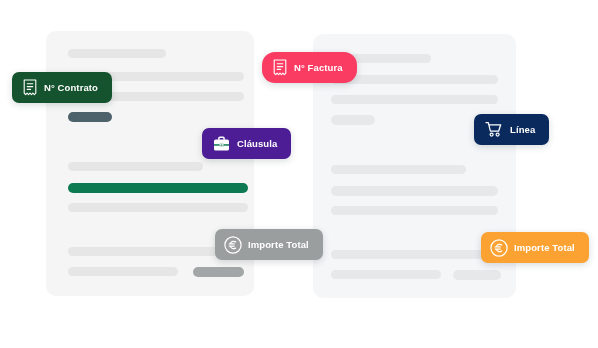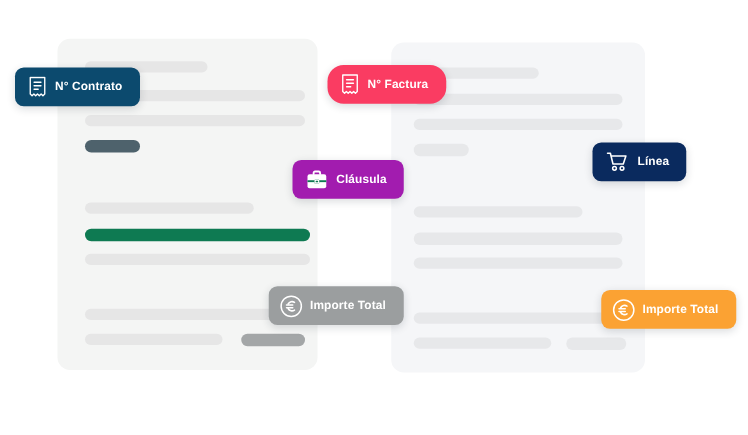--- a/index.html
+++ b/index.html
@@ -68,23 +68,23 @@
     color: #ffffff;
     font-size: 9.5px;
     font-weight: bold;
     letter-spacing: 0.1px;
     white-space: nowrap;
     box-shadow: 0 2px 7px rgba(20, 30, 45, 0.16);
   }
   .chip .chip-label { line-height: 1; }
   .chip svg { display: block; flex: none; }
 
-  .chip.slate  { background: #0c4a6e; left: 12px;  top: 54px;  }
+  .chip.slate  { background: #14532d; left: 12px;  top: 72px;  }
   .chip.pink   { background: #fa3c62; left: 262px; top: 52px; border-radius: 13px;  }
-  .chip.green  { background: #a21caf; left: 234px; top: 128px; }
+  .chip.green  { background: #4c1d95; left: 202px; top: 128px; }
   .chip.navy   { background: #0a2a5e; left: 474px; top: 114px; }
   .chip.gray   { background: #9b9e9f; left: 215px; top: 229px; }
   .chip.orange { background: #fba233; left: 481px; top: 232px; }
 
   .chip.gray, .chip.orange { padding-left: 8px; gap: 5px; align-items: center; }
 </style>
 </head>
 <body>
 
 <div class="stage">

